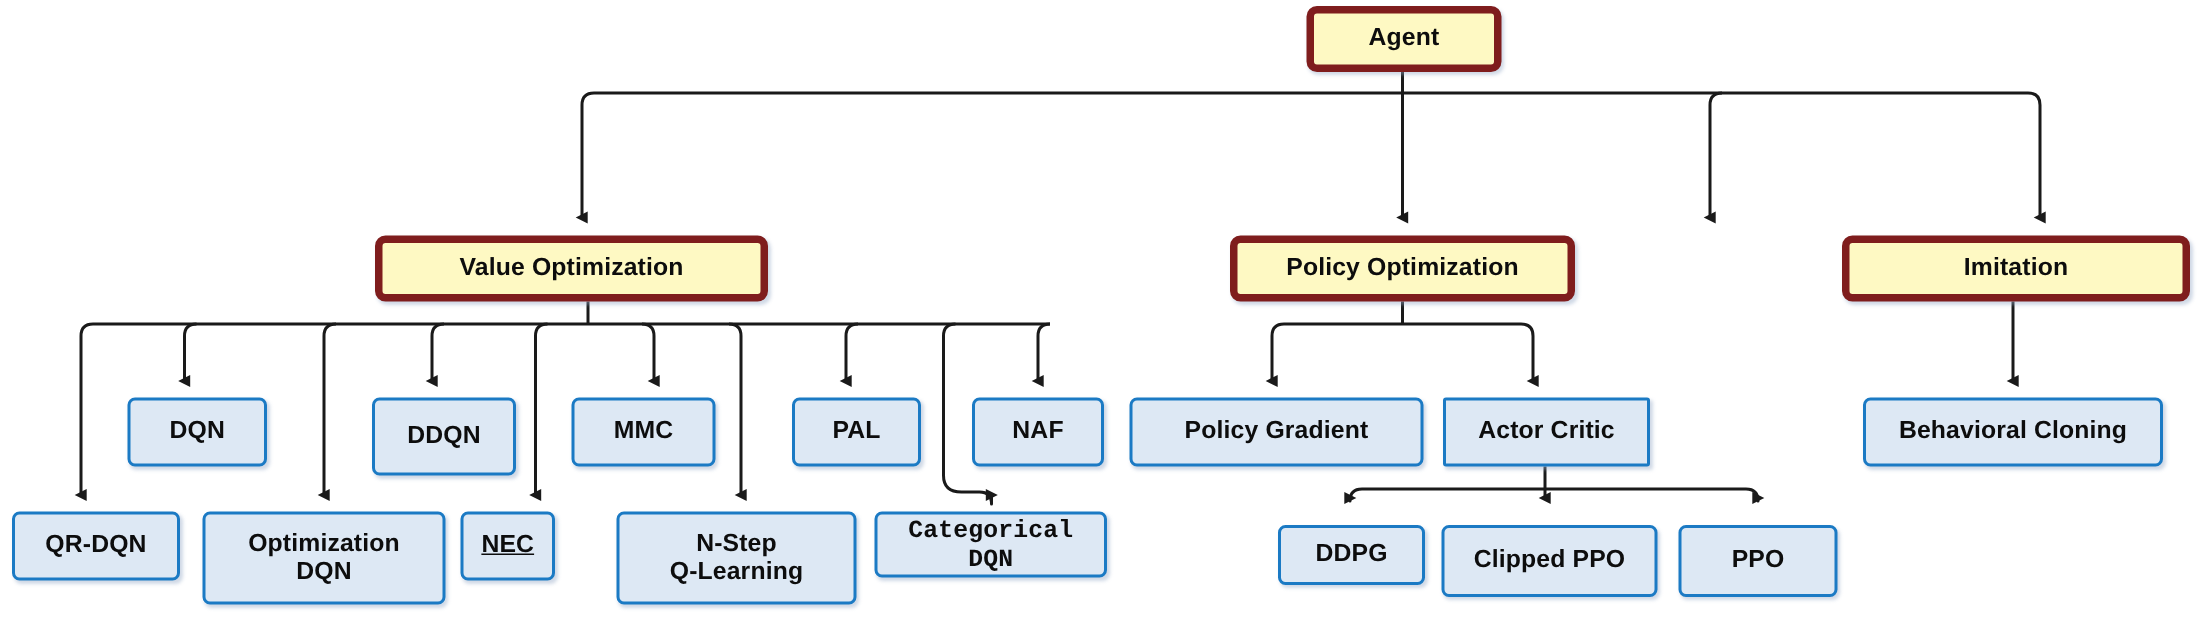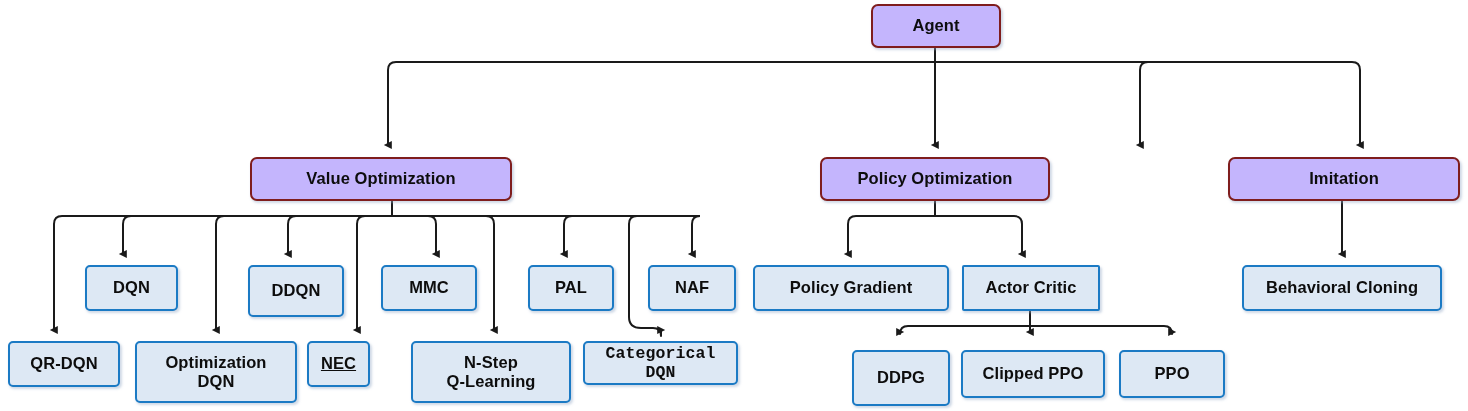--- a/index.html
+++ b/index.html
@@ -33,22 +33,22 @@
     justify-content: center;
     text-align: center;
     font-weight: bold;
     color: #0d0d0d;
     line-height: 1.18;
     letter-spacing: 0.1px;
     z-index: 3;
     white-space: pre-line;
   }
   .node.green {
-    background: #c4b5fd;
-    border: 2px solid #7f1d1d;
+    background: #fef9c3;
+    border: 5px solid #7f1d1d;
     border-radius: 7px;
     box-shadow: 1.5px 2px 2.5px rgba(150,170,200,0.45);
   }
   .node.blue {
     background: #dde8f4;
     border: 2px solid #1b7ac4;
     border-radius: 5px;
     box-shadow: 1.5px 2px 2.5px rgba(150,170,200,0.45);
   }
   .node.blue.sharp {
@@ -128,19 +128,19 @@
 DQN</div>
   <div class="node blue fs16" style="left:307px; top:341px; width:63px; height:46px;text-decoration:underline;">NEC</div>
   <div class="node blue fs16" style="left:411px; top:341px; width:160px; height:62px;">N-Step
 Q-Learning</div>
   <div class="node blue fs16" style="left:583px; top:341px; width:155px; height:44px;font-family:Liberation Mono, monospace;">Categorical
 DQN</div>
 
   <div class="node blue fs16" style="left:753px; top:265px; width:196px; height:46px;">Policy Gradient</div>
   <div class="node blue sharp fs16" style="left:962px; top:265px; width:138px; height:46px;">Actor Critic</div>
 
-  <div class="node blue fs16" style="left:852px; top:350px; width:98px; height:56px;text-align:right;">DDPG</div>
+  <div class="node blue fs16" style="left:852px; top:350px; width:98px; height:40px;text-align:right;">DDPG</div>
   <div class="node blue fs16" style="left:961px; top:350px; width:144px; height:48px;">Clipped PPO</div>
   <div class="node blue fs16" style="left:1119px; top:350px; width:106px; height:48px;">PPO</div>
 
   <div class="node blue fs16" style="left:1242px; top:265px; width:200px; height:46px;">Behavioral Cloning</div>
 
 </div>
 
 </body></html>

